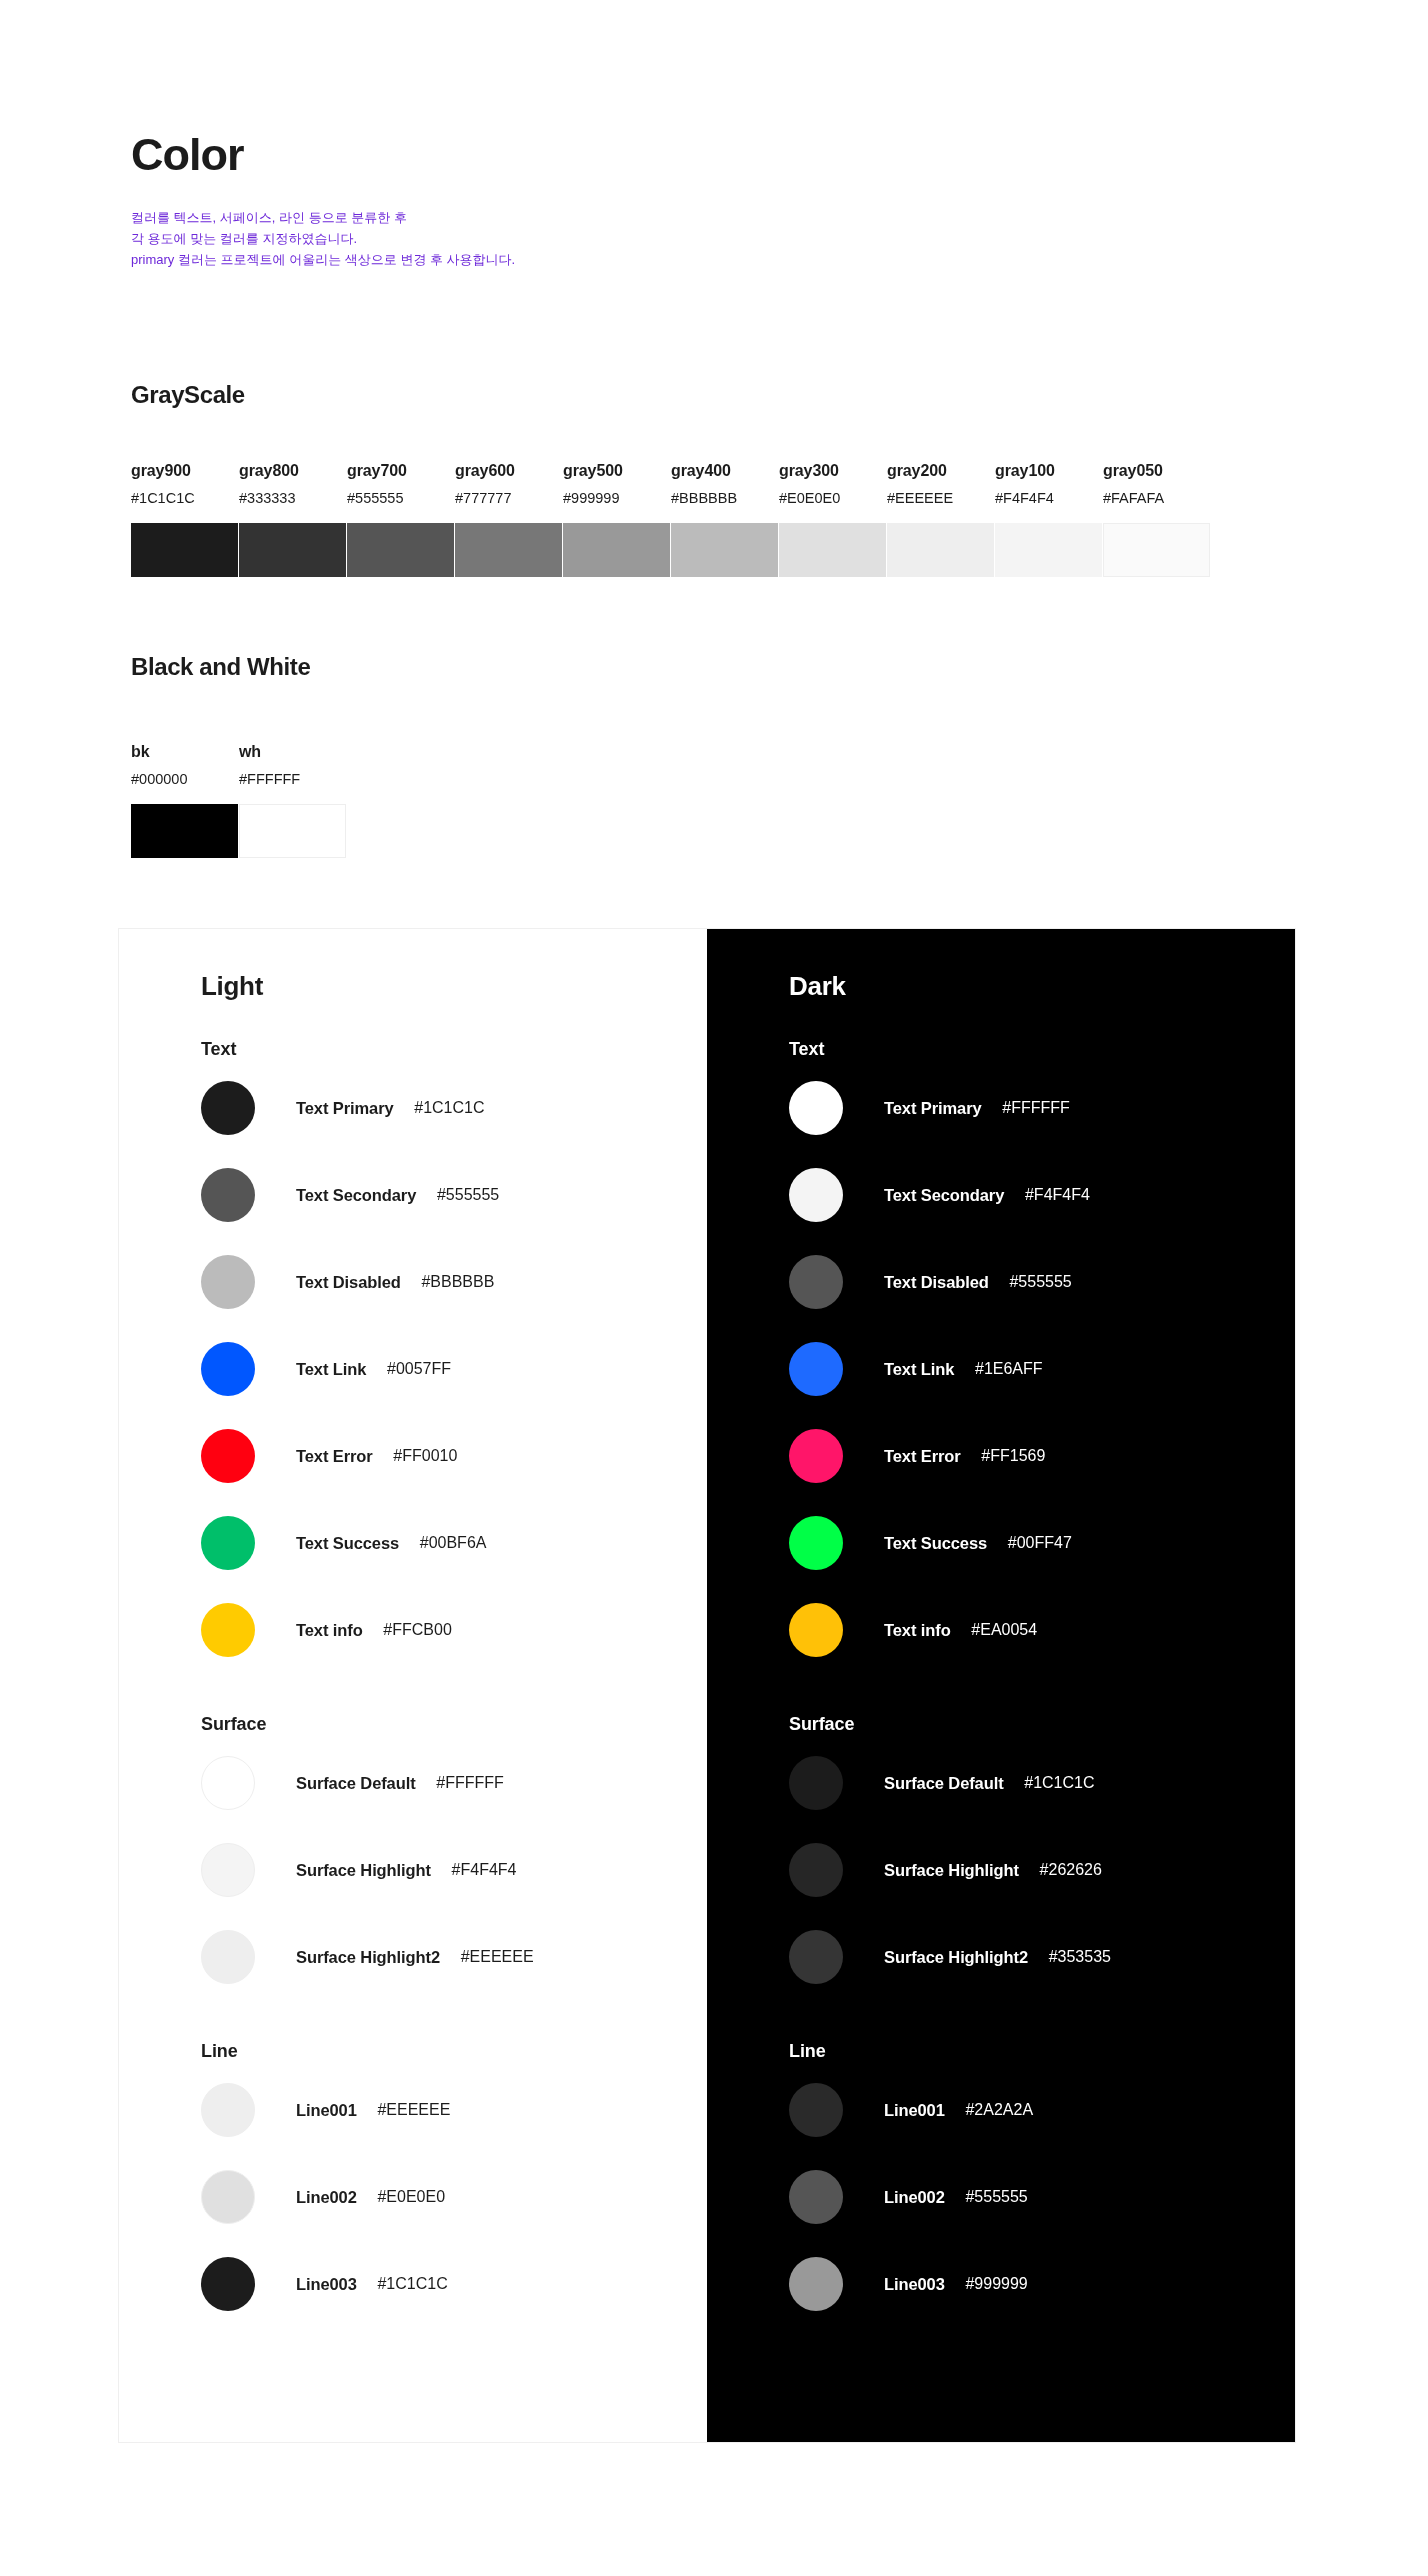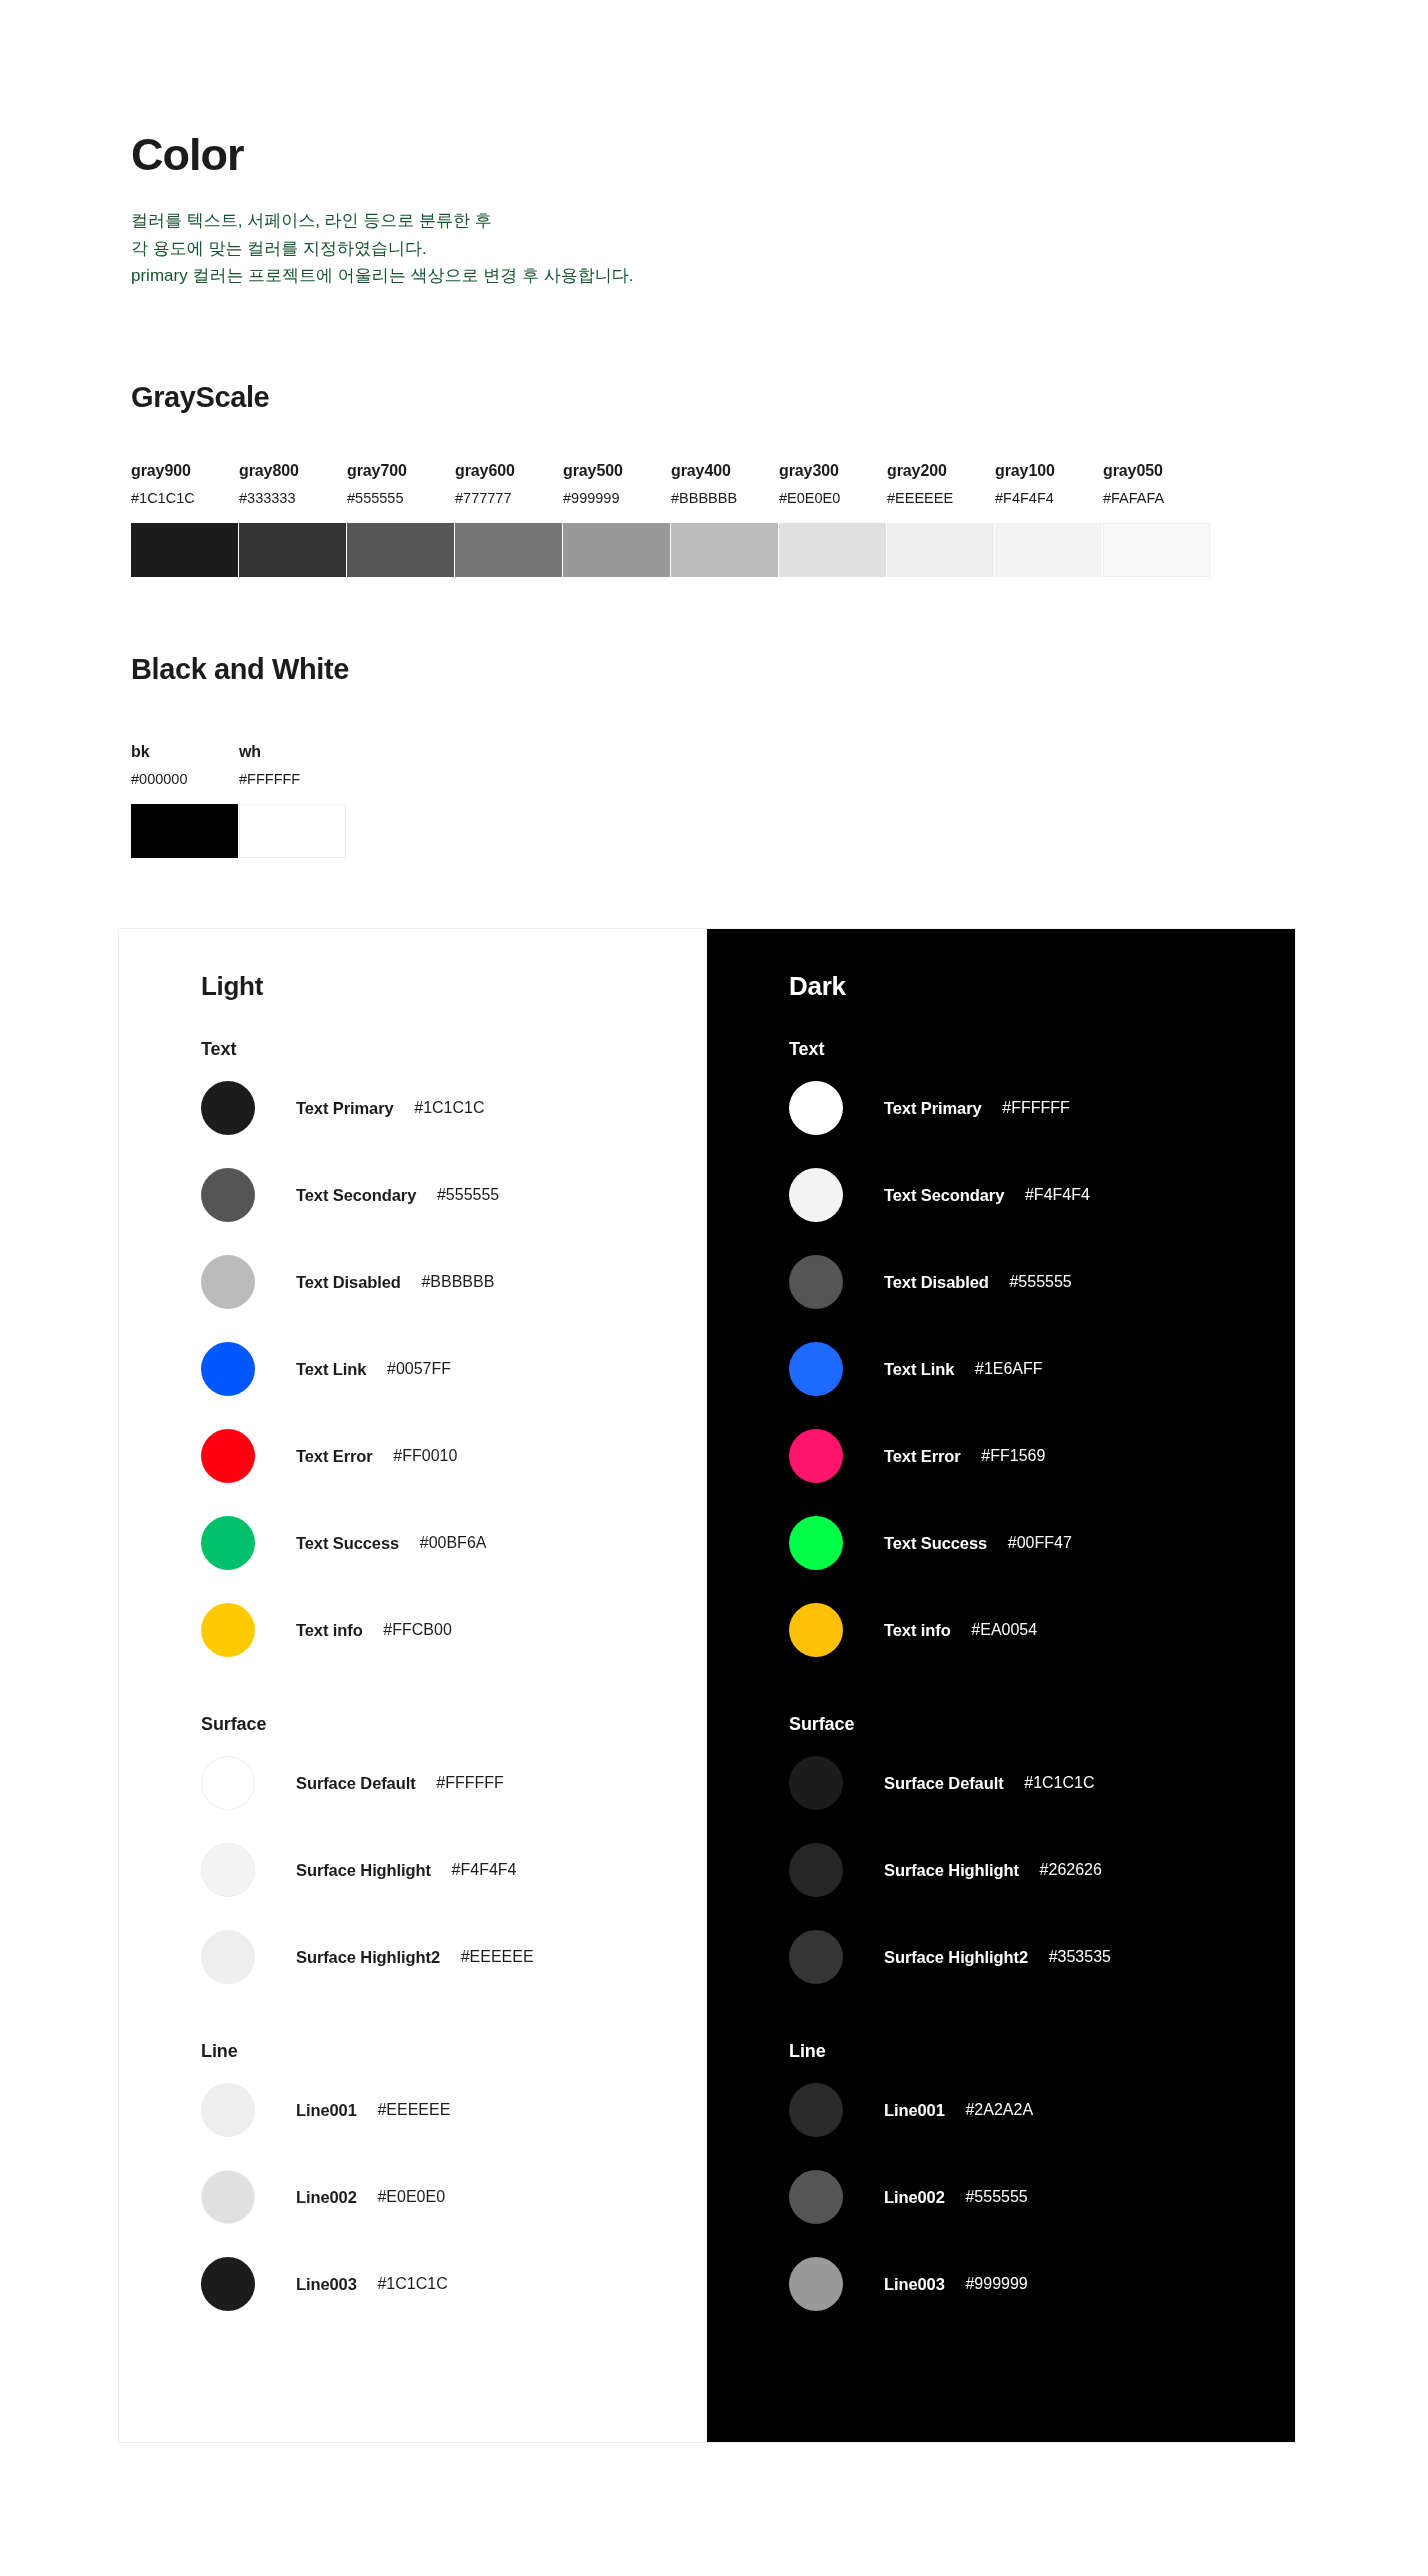--- a/index.html
+++ b/index.html
@@ -21,32 +21,32 @@
   .page-title {
     font-size: 45px;
     font-weight: 700;
     letter-spacing: -1px;
     line-height: 1;
     margin: 0;
     color: #1C1C1C;
   }
   .intro {
     margin-top: 30px;
-    font-size: 17px;
+    font-size: 13px;
     line-height: 1.62;
-    color: #14532d;
+    color: #6d28d9;
     font-weight: 400;
   }
   .intro div { white-space: pre; }
 
   
   .section-title {
     position: absolute;
     left: 131px;
-    font-size: 29px;
+    font-size: 24px;
     font-weight: 700;
     letter-spacing: -0.4px;
     margin: 0;
     color: #1C1C1C;
   }
   #grayscale-title { top: 381px; }
   #bw-title { top: 653px; }
 
   
   .swatch-strip {

